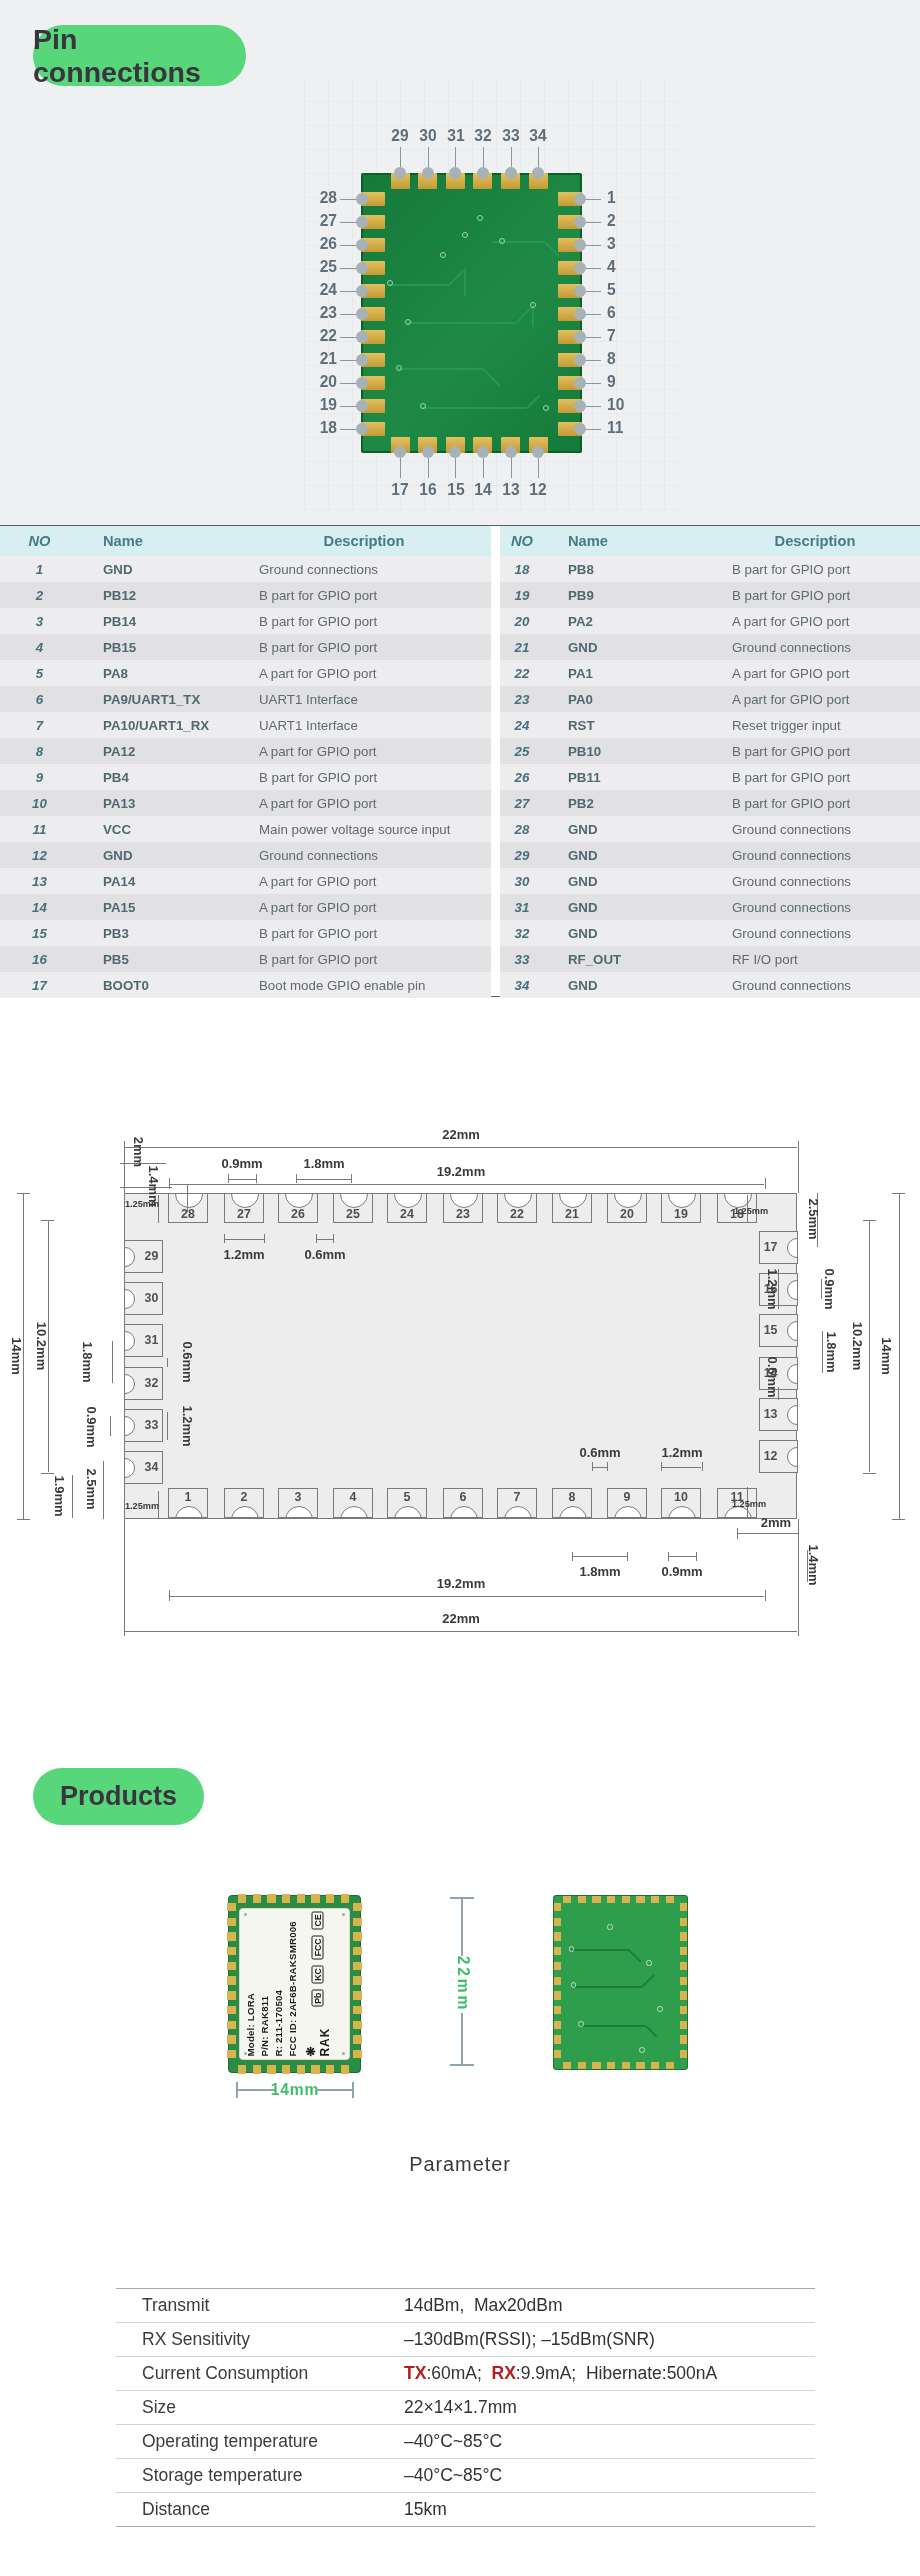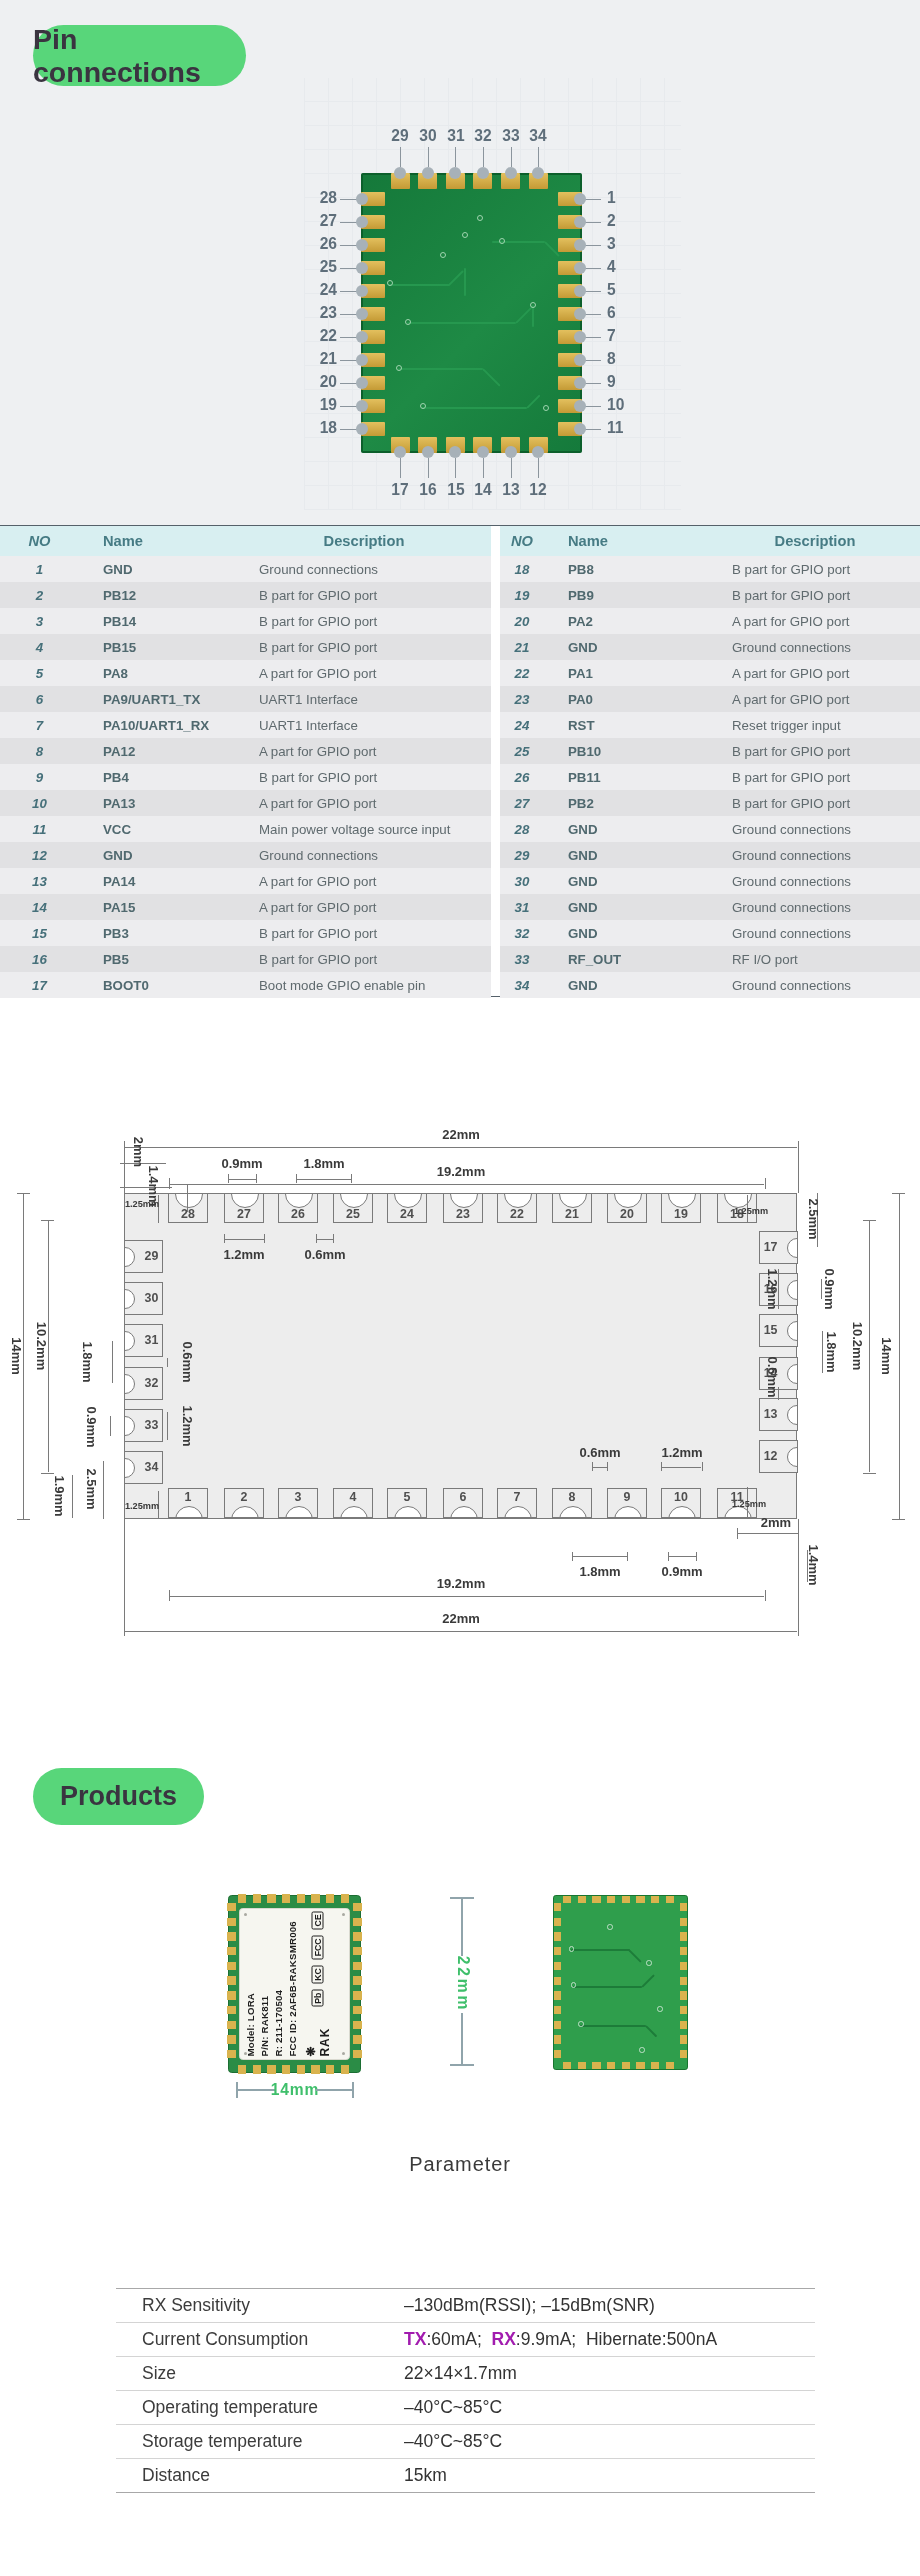--- a/index.html
+++ b/index.html
@@ -82,21 +82,21 @@
   .gline{position:absolute;background:#90a4ab;}
   .param-title{position:absolute;left:0;top:2153px;width:920px;text-align:center;font-size:20px;
                color:#3a3a3a;letter-spacing:0.9px;font-weight:400;}
   #param{position:absolute;left:116px;top:2288px;width:699px;border-top:0.9px solid #a8a8a8;
          border-bottom:0.9px solid #a8a8a8;}
   .param-row{display:grid;grid-template-columns:288px 1fr;height:33px;align-items:center;
              border-top:0.9px solid #d4d4d4;font-size:17.5px;}
   .param-row:first-child{border-top:none;}
   .param-row .pl{padding-left:26px;color:#3c3c3c;}
   .param-row .pv{color:#333;white-space:pre-wrap;}
-  .param-row .pv b{font-weight:700;color:#a21caf;margin-top:33px;}
+  .param-row .pv b{font-weight:700;color:#b91c1c;margin-top:33px;}
 </style>
 </head>
 <body>
 
 <div id="page">
 
   <div class="sec-pin">
     <div class="badge badge1">Pin connections</div>
     <div class="pcb-grid"></div>
     <div class="pcb" id="pcb1">
@@ -755,20 +755,24 @@
 
   <div class="gline" style="left:236px;top:2082px;width:1.8px;height:15.6px;"></div>
   <div class="gline" style="left:238px;top:2089px;width:37px;height:1.8px;"></div>
   <div class="gdimtxt" style="left:295px;top:2090px;">14mm</div>
   <div class="gline" style="left:316px;top:2089px;width:37px;height:1.8px;"></div>
   <div class="gline" style="left:352px;top:2082px;width:1.8px;height:15.6px;"></div>
 
   <div class="param-title">Parameter</div>
   <div id="param">
       <div class="param-row">
+        <div class="pl">Transmit</div>
+        <div class="pv">14dBm,  Max20dBm</div>
+      </div>
+      <div class="param-row">
         <div class="pl">RX Sensitivity</div>
         <div class="pv">–130dBm(RSSI); –15dBm(SNR)</div>
       </div>
       <div class="param-row">
         <div class="pl">Current Consumption</div>
         <div class="pv"><b>TX</b>:60mA;  <b>RX</b>:9.9mA;  Hibernate:500nA</div>
       </div>
       <div class="param-row">
         <div class="pl">Size</div>
         <div class="pv">22×14×1.7mm</div>

